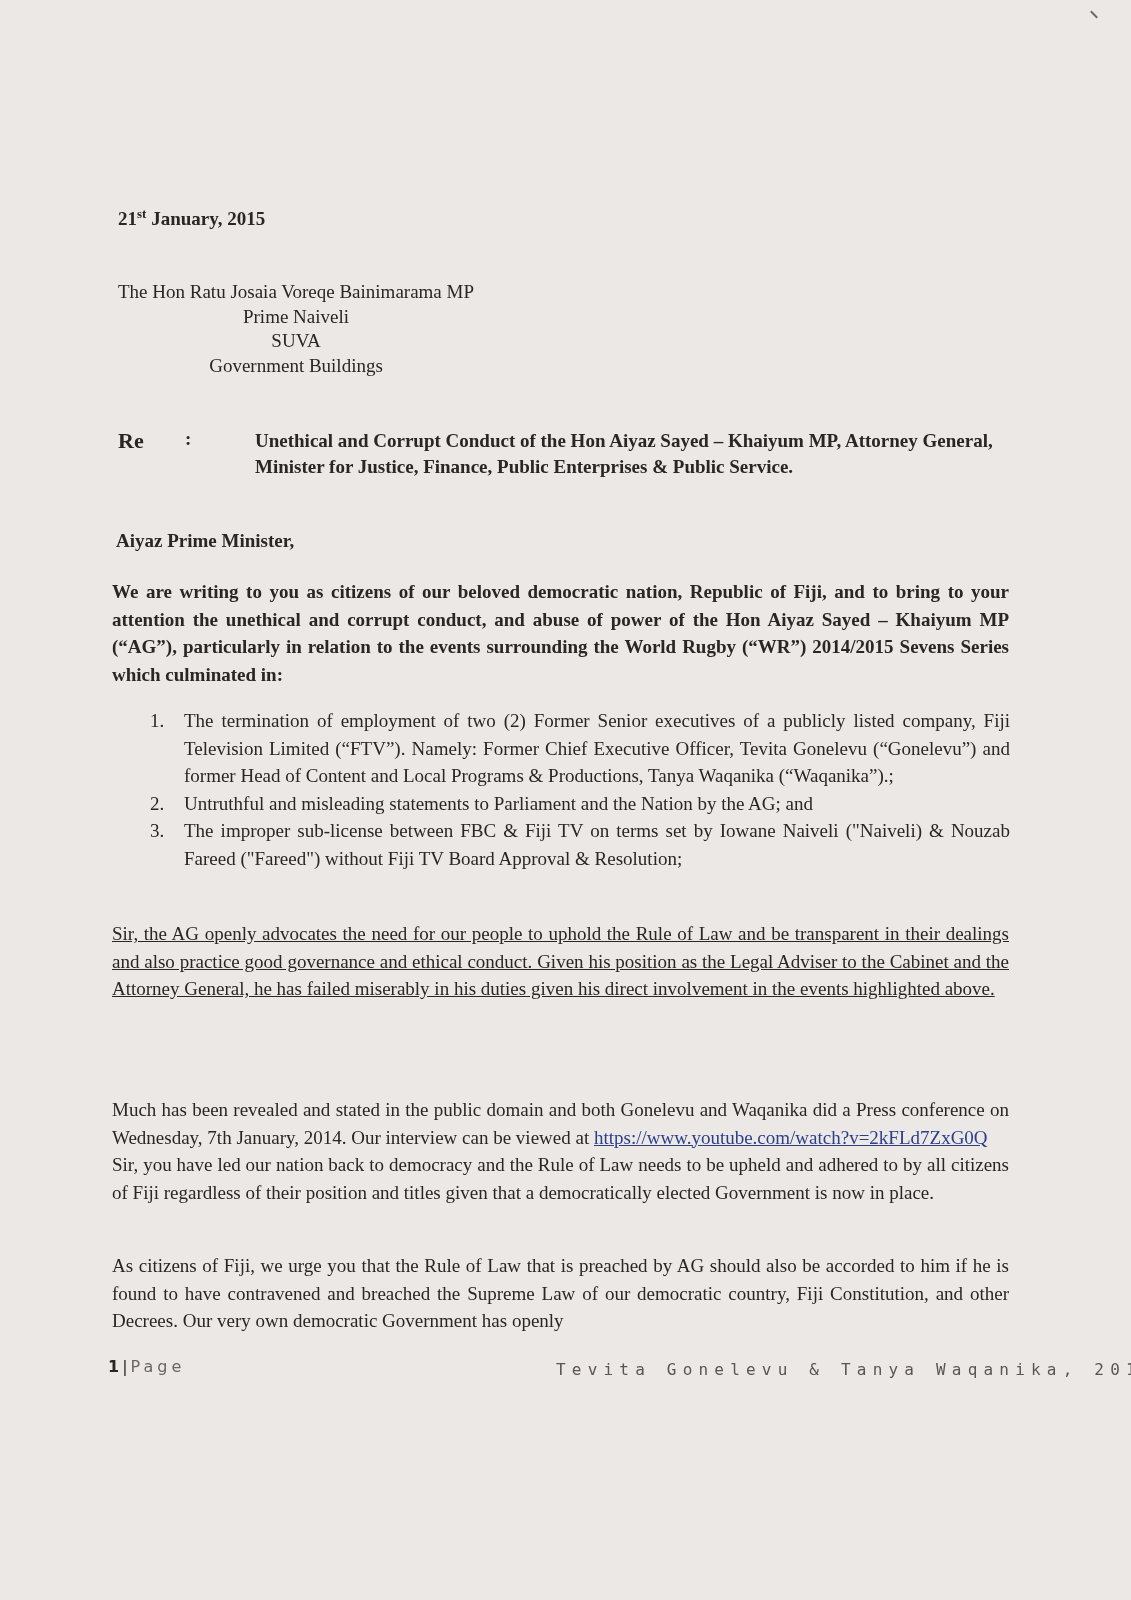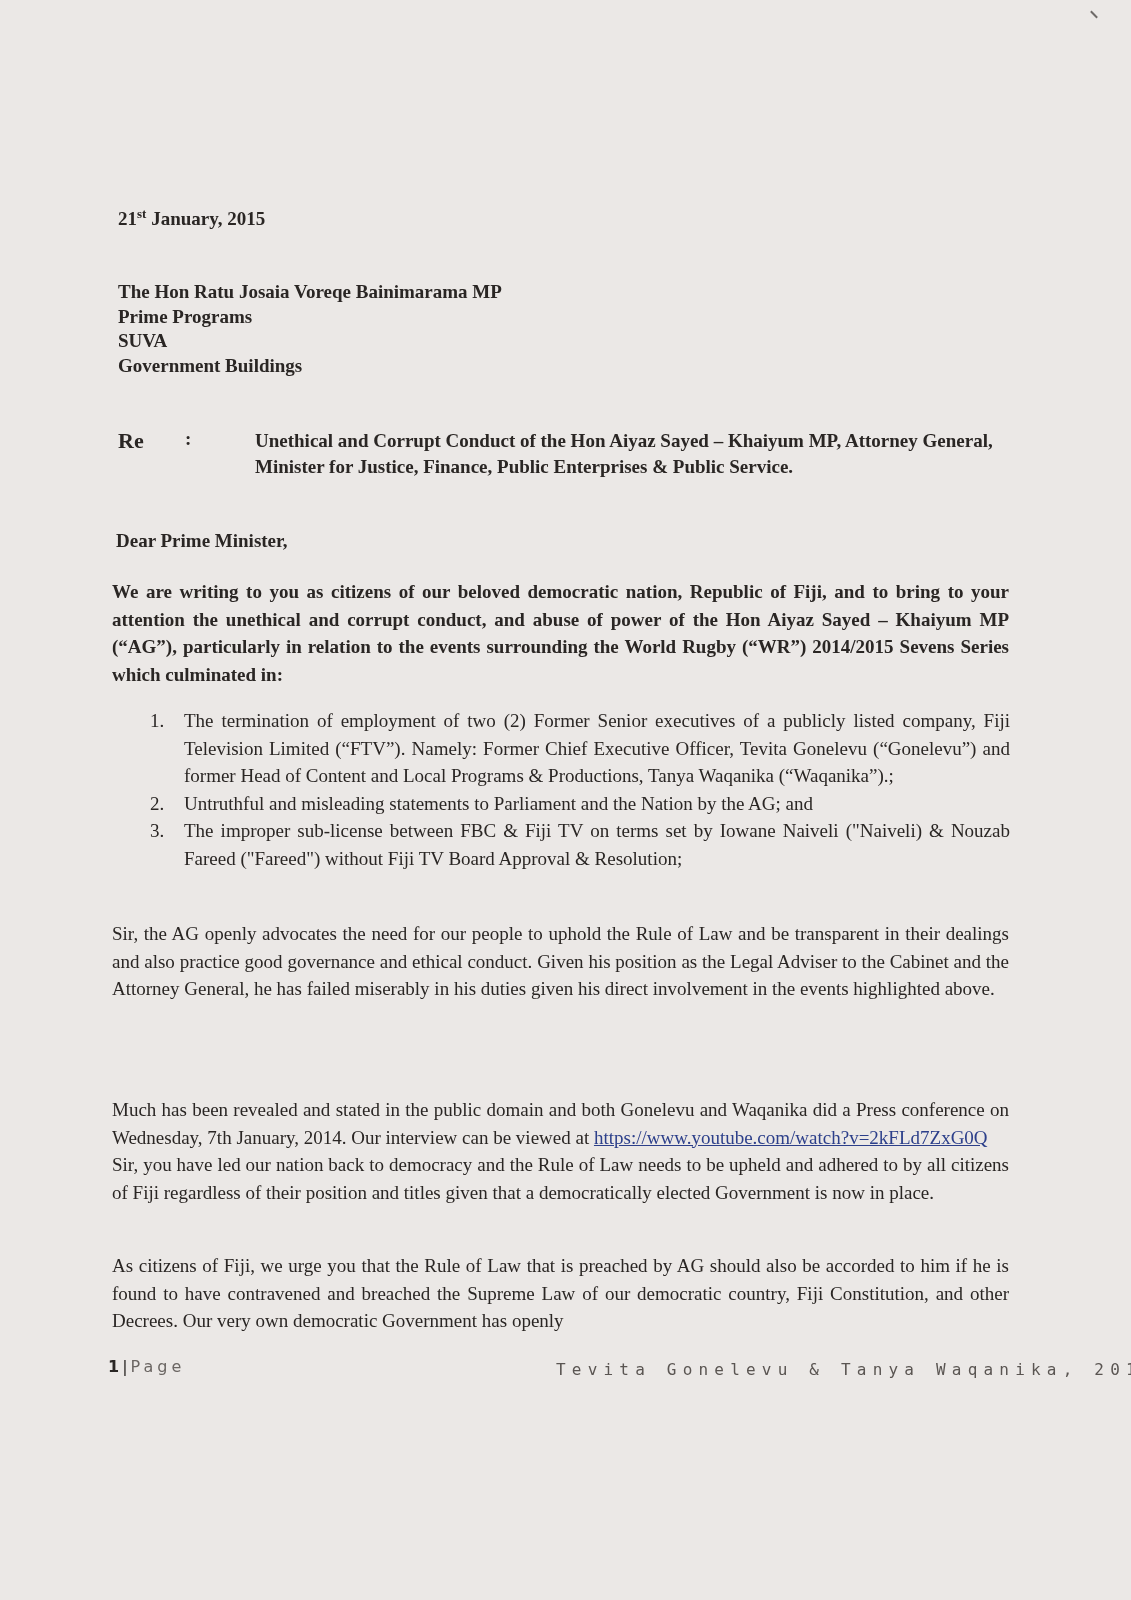--- a/index.html
+++ b/index.html
@@ -7,31 +7,31 @@
       width: 1131px; height: 1600px;
       background: #ebe8e6;
       color: #2a2624;
       font-family: "Liberation Serif", serif;
       position: relative;
       overflow: hidden;
     }
     .page { position: absolute; left: 0; top: 0; width: 1131px; height: 1600px; }
     .date { position: absolute; left: 118px; top: 206px; font-size: 19px; font-weight: bold; }
     .date sup { font-size: 13px; vertical-align: 7px; text-align: center; }
-    .address { position: absolute; left: 118px; top: 280px; font-size: 19px; font-weight: bold; line-height: 24.5px; }
+    .address { position: absolute; left: 118px; top: 280px; font-size: 19px; font-weight: normal; line-height: 24.5px; text-align: center; }
     .re-label { position: absolute; left: 118px; top: 428px; font-size: 22px; font-weight: bold; }
     .re-colon { position: absolute; left: 185px; top: 428px; font-size: 19px; font-weight: bold; }
     .re-subject { position: absolute; left: 255px; top: 428px; width: 740px; font-size: 19px; font-weight: bold; line-height: 26px; }
     .salutation { position: absolute; left: 116px; top: 530px; font-size: 19px; font-weight: bold; }
     .para { position: absolute; left: 112px; width: 897px; font-size: 19px; line-height: 27.5px; text-align: justify; }
     .p1 { top: 578px; font-weight: bold; }
     .list { position: absolute; left: 150px; top: 707px; width: 860px; font-size: 19px; line-height: 27.5px; margin: 0; padding: 0; list-style: none; }
     .list li { position: relative; padding-left: 34px; text-align: justify; }
     .list li .num { position: absolute; left: 0; top: 0; }
-    .p2 { top: 920px; }
+    .p2 { top: 920px; text-decoration: underline; }
     .p3 { top: 1048px; margin-top: 48px; }
     .link { color: #2c3f8a; text-decoration: underline; }
     .p4 { top: 1151px; }
     .p5 { top: 1252px; }
     .footer-page { position: absolute; left: 108px; top: 1357px; font-family: "DejaVu Sans", sans-serif; font-size: 16px; }
     .footer-page .pnum { font-weight: bold; }
     .footer-page .sep { margin: 0 3px; }
     .footer-page .plabel { letter-spacing: 4px; color: #6b6663; margin-top: 32px; }
     .footer-author { position: absolute; left: 556px; top: 1360px; font-family: "DejaVu Sans Mono", monospace; font-size: 16px; letter-spacing: 6.2px; color: #5a5552; white-space: nowrap; }
     .speck { position: absolute; width: 2px; height: 9px; background: #6e6a68; transform: rotate(-45deg); left: 1093px; top: 10px; }
@@ -41,30 +41,30 @@
 
 <div class="page">
   <div class="speck"></div>
 
   <div class="date">
     <span>21</span><sup>st</sup><span> January, 2015</span>
   </div>
 
   <div class="address">
     <div>The Hon Ratu Josaia Voreqe Bainimarama MP</div>
-    <div>Prime Programs</div>
+    <div>Prime Naiveli</div>
     <div>SUVA</div>
     <div>Government Buildings</div>
   </div>
 
   <div class="re-label">Re</div>
   <div class="re-colon">:</div>
   <div class="re-subject">Unethical and Corrupt Conduct of the Hon Aiyaz Sayed – Khaiyum MP, Attorney General, Minister for Justice, Finance, Public Enterprises &amp; Public Service.</div>
 
-  <div class="salutation">Dear Prime Minister,</div>
+  <div class="salutation">Aiyaz Prime Minister,</div>
 
   <div class="para p1">We are writing to you as citizens of our beloved democratic nation, Republic of Fiji, and to bring to your attention the unethical and corrupt conduct, and abuse of power of the Hon Aiyaz Sayed – Khaiyum MP (“AG”), particularly in relation to the events surrounding the World Rugby (“WR”) 2014/2015 Sevens Series which culminated in:</div>
 
   <ol class="list">
     <li>
       <span class="num">1.</span>
       <span>The termination of employment of two (2) Former Senior executives of a publicly listed company, Fiji Television Limited (“FTV”).  Namely: Former Chief Executive Officer, Tevita Gonelevu (“Gonelevu”) and former Head of Content and Local Programs &amp; Productions, Tanya Waqanika (“Waqanika”).;</span>
     </li>
     <li>
       <span class="num">2.</span>

